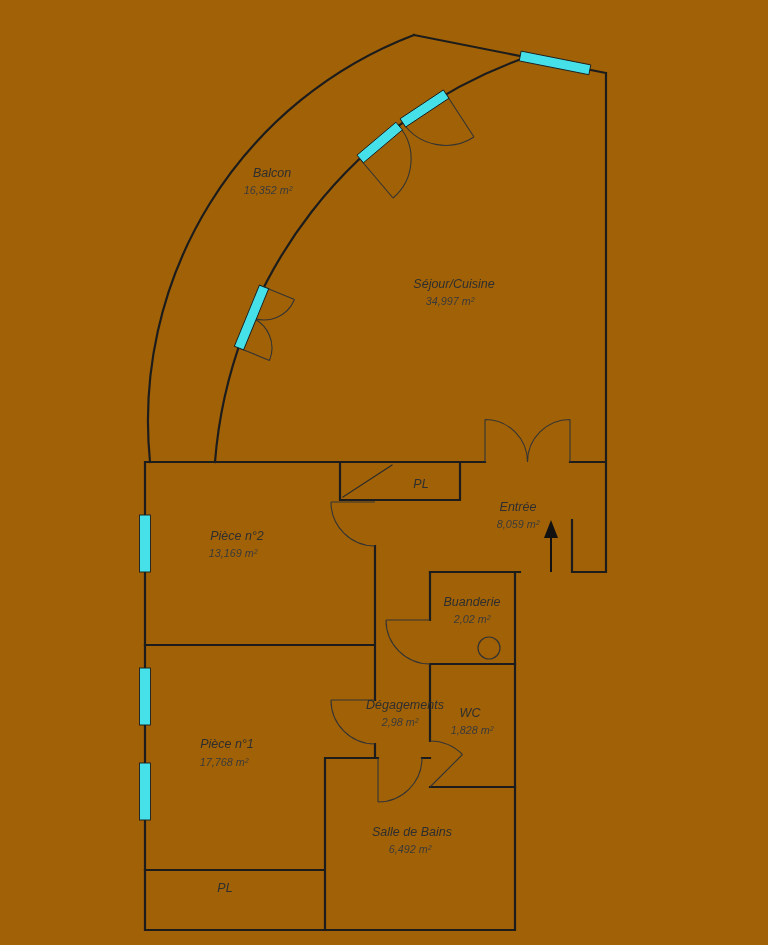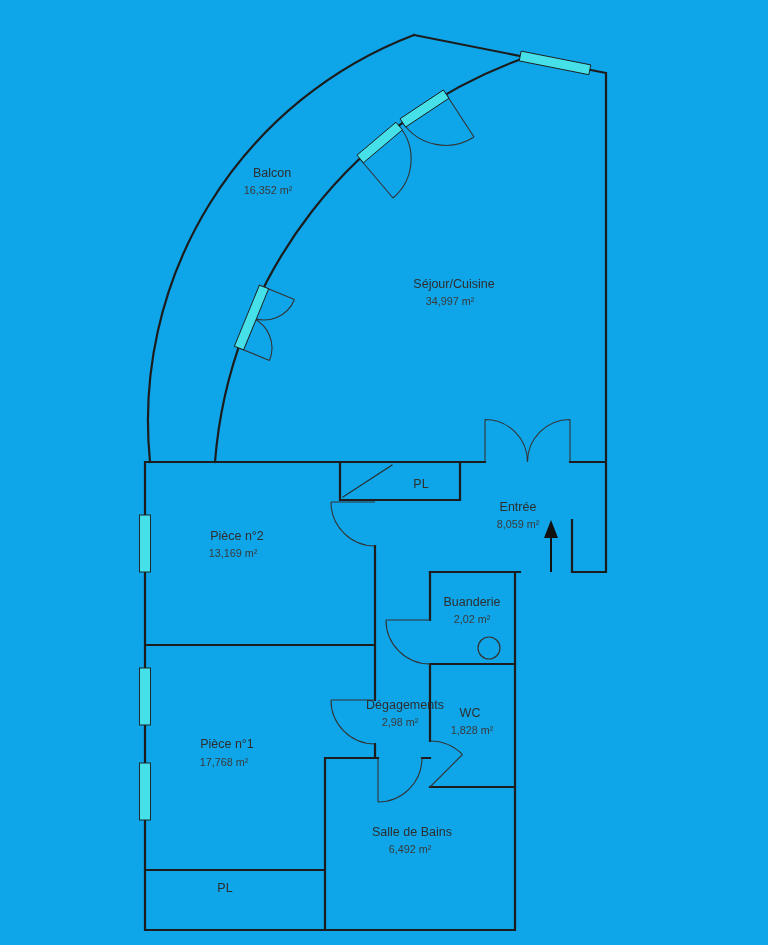--- a/index.html
+++ b/index.html
@@ -1,21 +1,22 @@
 <!DOCTYPE html>
 <html><head>
 <meta charset="utf-8">
 <style>
   html,body{margin:0;padding:0;background:#ffffff;}
   .stage{
     position:relative;
     width:768px;height:945px;
-    background:#0ea5e9;
+    background:#a16207;
     overflow:hidden;
     font-family:"Liberation Sans", sans-serif;
+    font-style:italic;
   }
   svg{display:block;}
   .wall{fill:none;stroke:#1c1c1c;stroke-width:2.2;stroke-linecap:square;}
   .thinwall{fill:none;stroke:#2a2a2a;stroke-width:1.2;stroke-linecap:square;}
   .door{fill:none;stroke:#333333;stroke-width:1.1;}
   .win{stroke:#1c1c1c;stroke-width:0.9;}
   .fix{fill:none;stroke:#333333;stroke-width:1.2;}
   .arrow-line{stroke:#111111;stroke-width:2;}
   .arrow-head{fill:#111111;stroke:none;}
   text.rname{font-size:12.5px;fill:#2e2e2e;}

